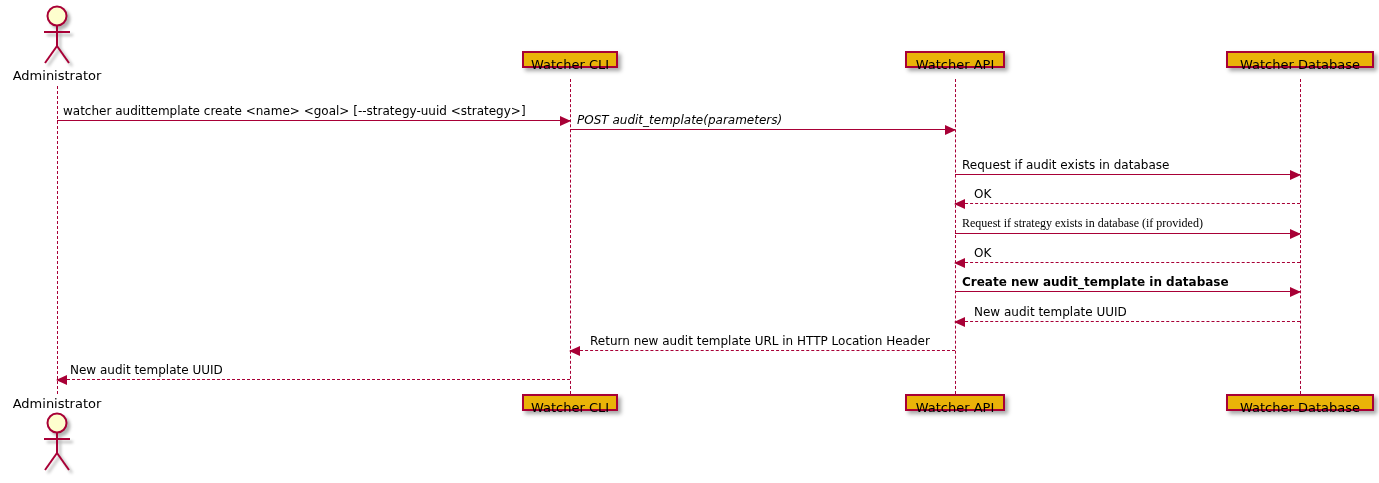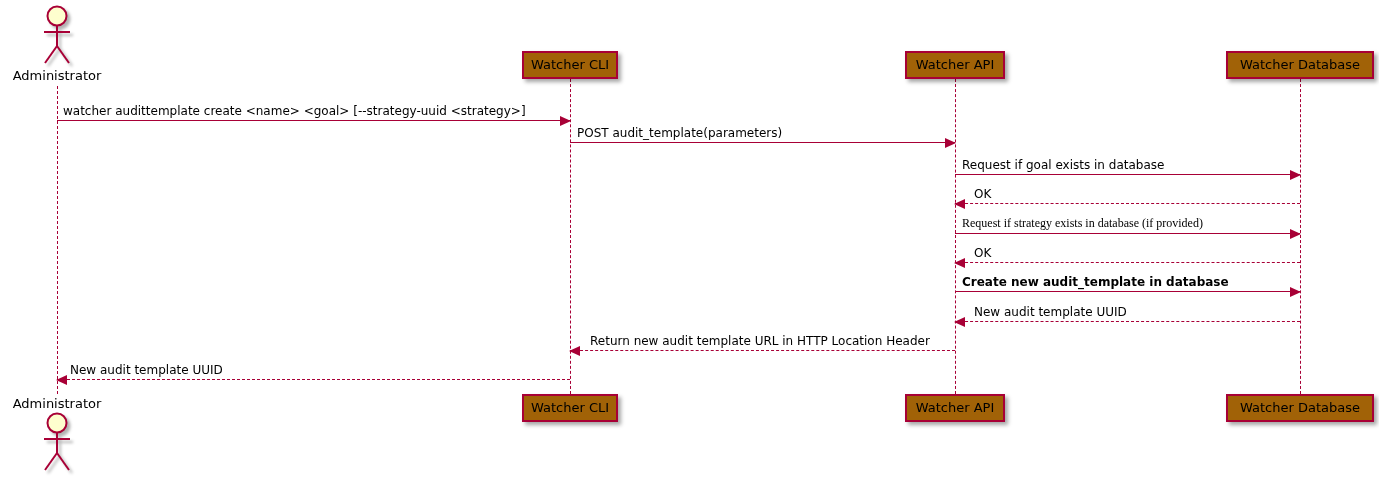--- a/index.html
+++ b/index.html
@@ -3,22 +3,22 @@
 <meta charset="utf-8">
 <style>
   * { margin:0; padding:0; box-sizing:border-box; }
   html,body { background:#ffffff; }
   body { font-family:"DejaVu Sans", "Liberation Sans", sans-serif; color:#000; }
 
   .canvas { position:relative; width:1379px; height:483px; background:#ffffff; overflow:hidden; }
 
   
   .pbox {
-    position:absolute; height:28px;
-    background:#a16207; border:2px solid #A80036;
+    position:absolute; height:17px;
+    background:#eab308; border:2px solid #A80036;
     box-shadow:3px 3px 4px rgba(0,0,0,0.35);
     font-size:13px; line-height:24px; text-align:center;
     white-space:nowrap;
   }
 
   
   .lifeline { position:absolute; width:0; border-left:1px dashed #A80036; }
 
   
   .actor { position:absolute; width:40px; height:62px; filter:drop-shadow(3px 3px 1.5px rgba(0,0,0,0.30)); }
@@ -56,28 +56,28 @@
   <div class="pbox" style="left:522px;  top:51px; width:96px;">Watcher CLI</div>
   <div class="pbox" style="left:905px;  top:51px; width:100px;">Watcher API</div>
   <div class="pbox" style="left:1226px; top:51px; width:148px;">Watcher Database</div>
 
   <div class="message" style="left:57px; top:104px; width:513px;">
     <div class="msg-label" style="left:6px;">watcher audittemplate create &lt;name&gt; &lt;goal&gt; [--strategy-uuid &lt;strategy&gt;]</div>
     <div class="msg-line"></div>
     <div class="ah ah-r"></div>
   </div>
 
-  <div class="message" style="left:570px; top:126px; width:385px;">
+  <div class="message" style="left:570px; top:113px; width:385px;font-style:italic;">
     <div class="msg-label" style="left:7px;">POST audit_template(parameters)</div>
     <div class="msg-line"></div>
     <div class="ah ah-r"></div>
   </div>
 
   <div class="message" style="left:955px; top:158px; width:345px;">
-    <div class="msg-label" style="left:7px;">Request if goal exists in database</div>
+    <div class="msg-label" style="left:7px;">Request if audit exists in database</div>
     <div class="msg-line"></div>
     <div class="ah ah-r"></div>
   </div>
 
   <div class="message" style="left:955px; top:187px; width:345px;">
     <div class="msg-label" style="left:19px;">OK</div>
     <div class="msg-line dashed"></div>
     <div class="ah ah-l"></div>
   </div>
 

